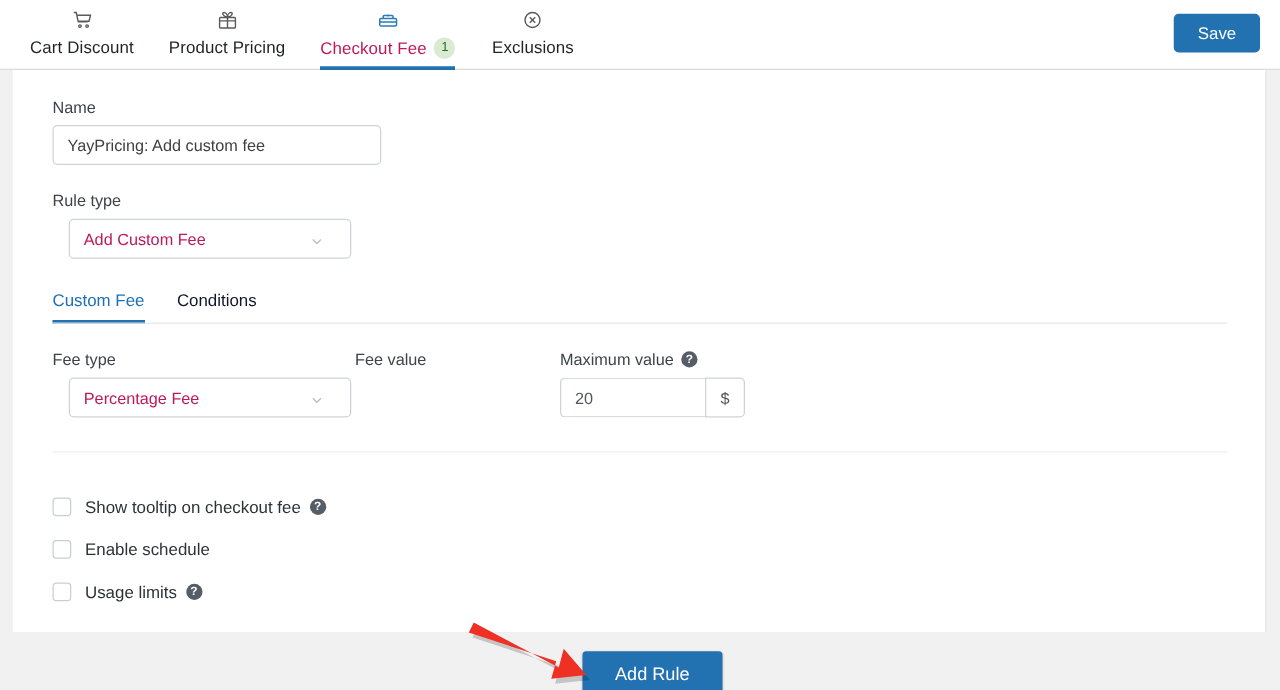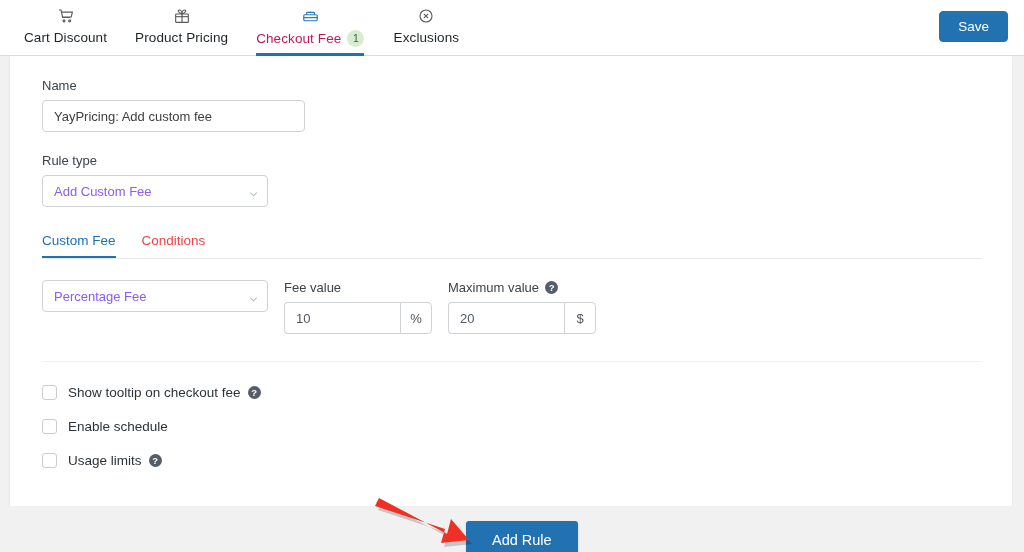--- a/index.html
+++ b/index.html
@@ -61,33 +61,33 @@
   .text-input {
     width: 263px; height: 32px; border: 1px solid #cfd3d6; border-radius: 4px;
     padding: 0 11px; font-size: 13px; color: #404040; background: #fff;
     font-family: "Liberation Sans", sans-serif;
   }
   .text-input::placeholder { color: #9aa0a6; }
 
   .select-wrap { position: relative; width: 226px; }
   .select-box {
     width: 226px; height: 32px; border: 1px solid #cfd3d6; border-radius: 4px;
-    padding: 0 28px 0 11px; font-size: 13px; color: #8b5cf6; background: #fff;
-    display: flex; align-items: center; cursor: pointer;
+    padding: 0 28px 0 11px; font-size: 13px; color: #be185d; background: #fff;
+    display: flex; align-items: center; cursor: pointer; margin-left: 13px;
   }
   .chev {
     position: absolute; right: 9px; top: 50%; transform: translateY(-50%);
     width: 11px; height: 11px; pointer-events: none; color: #b6bcc2;
   }
 
   .mb22 { margin-bottom: 21px; }
 
   
   .inner-tabs { position: relative; display: flex; gap: 26px; margin-top: 26px; }
-  .inner-tab { font-size: 13.5px; color: #ef4444; padding-bottom: 11px; cursor: pointer; position: relative; }
+  .inner-tab { font-size: 13.5px; color: #0f172a; padding-bottom: 11px; cursor: pointer; position: relative; }
   .inner-tab.active { color: #1d6fb8; }
   .inner-tab.active::after {
     content: ""; position: absolute; left: 0; right: 0; bottom: 0; height: 3px; background: #2271b1;
   }
   .inner-tabs-rule {
     position: absolute; left: 0; right: 0; bottom: 0; height: 1px; background: #e7e8ea;
   }
 
   
   .fee-row { display: flex; align-items: flex-start; gap: 16px; margin-top: 21px; }
@@ -112,21 +112,21 @@
   .help-icon {
     display: inline-flex; align-items: center; justify-content: center;
     width: 13px; height: 13px; border-radius: 50%;
     background: #555d66; color: #fff; font-size: 9.5px; line-height: 1;
     font-family: "Liberation Sans", sans-serif; font-weight: bold;
   }
 
   .divider { height: 1px; background: #eef0f1; margin-top: 27px; }
 
   
-  .checks { margin-top: 23px; }
+  .checks { margin-top: 36px; }
   .check-row { display: flex; align-items: center; gap: 11px; margin-bottom: 19px; }
   .cbox {
     width: 15px; height: 15px; border: 1px solid #c9ced3; border-radius: 3px;
     background: #fff; cursor: pointer; flex: none;
   }
   .check-label { font-size: 13.5px; color: #2c3338; display: flex; align-items: center; gap: 7px; }
 
   
   .footer { position: absolute; left: 0; top: 506px; width: 1024px; height: 46px; background: #f1f1f1; }
   .add-rule-btn {
@@ -239,38 +239,35 @@
 
       <div class="inner-tabs">
         <div class="inner-tab active">Custom Fee</div>
         <div class="inner-tab">Conditions</div>
         <div class="inner-tabs-rule"></div>
       </div>
 
       <div class="fee-row">
 
         <div class="fee-col w226">
+          <div class="field-label">Fee type</div>
           <div class="select-wrap">
             <div class="select-box">
               <span>Percentage Fee</span>
             </div>
             <span class="chev">
               <svg width="11" height="11" viewBox="0 0 24 24" fill="none" stroke="currentColor" stroke-width="2.2">
                 <polyline points="5,9 12,16 19,9"></polyline>
               </svg>
             </span>
           </div>
         </div>
 
         <div class="fee-col w148">
           <div class="field-label">Fee value</div>
-          <div class="input-group">
-            <input class="ig-input" type="text" value="10" style="">
-            <span class="ig-suffix">%</span>
-          </div>
         </div>
 
         <div class="fee-col w148">
           <div class="label-with-help">
             <span class="field-label" style="margin-bottom:0">Maximum value</span>
             <span class="help-icon">?</span>
           </div>
           <div class="input-group">
             <input class="ig-input" type="text" value="20" style="">
             <span class="ig-suffix">$</span>

